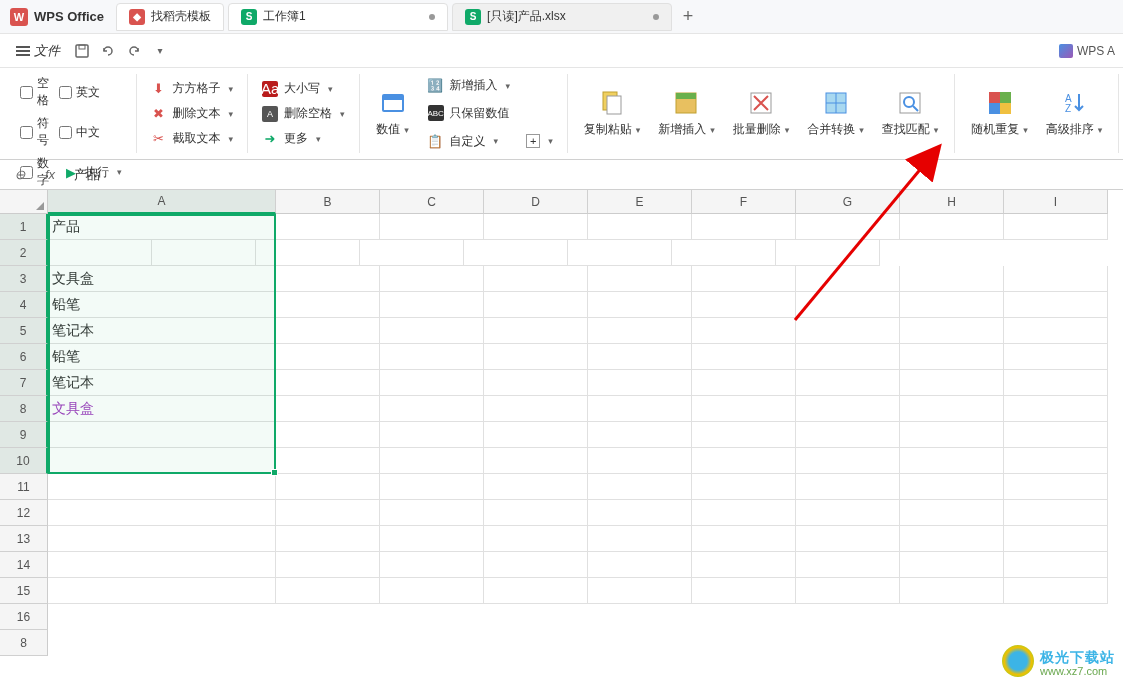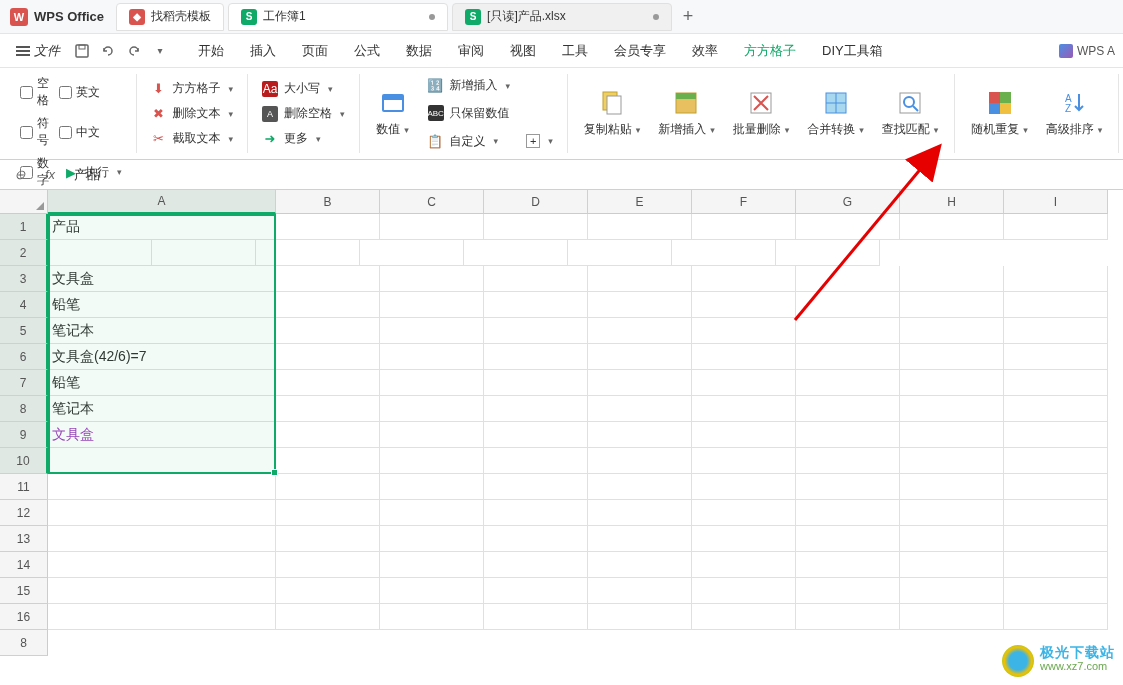--- a/index.html
+++ b/index.html
@@ -65,21 +65,21 @@
 .cell-row { display: flex; height: 26px; }
 .cell { border-right: 1px solid #e0e0e0; border-bottom: 1px solid #e0e0e0; padding: 2px 4px; font-size: 14px; display: flex; align-items: center; }
 .selection-box { position: absolute; border: 2px solid #0fa968; pointer-events: none; background: rgba(15,169,104,0.05); }
 .sel-handle { position: absolute; right: -4px; bottom: -4px; width: 7px; height: 7px; background: #0fa968; border: 1px solid #fff; }
 .purple-text { color: #a040c0; }
 
 
 .arrow-svg { position: absolute; pointer-events: none; }
 
 
-.watermark { position: absolute; right: 8px; bottom: 8px; display: flex; align-items: flex-start; gap: 6px; }
+.watermark { position: absolute; right: 8px; bottom: 8px; display: flex; align-items: flex-end; gap: 6px; }
 .wm-icon { width: 32px; height: 32px; border-radius: 50%; background: radial-gradient(circle,#3cb4e6 40%,#f0c000 60%,#9acd32 80%); }
 .wm-text { display: flex; flex-direction: column; line-height: 1.1; }
 .wm-title { font-size: 14px; font-weight: bold; color: #3cb4e6; letter-spacing: 1px; }
 .wm-url { font-size: 11px; color: #6aa84f; }
 </style>
 </head>
 <body>
 
 <div class="titlebar">
   <div class="app-logo">W</div>
@@ -124,34 +124,20 @@
   </div>
   <div class="icon-btn">
     <svg width="16" height="16" viewBox="0 0 16 16">
         <path d="M12 8 A4 4 0 1 0 8 12" fill="none" stroke="#666" stroke-width="1.5"></path>
         <path d="M12 5 L12 8 L9 8" fill="none" stroke="#666" stroke-width="1.5"></path>
       </svg>
   </div>
   <div class="icon-btn">
       <span style="font-size:10px;color:#666;">▾</span>
     </div>
-  <div class="menu-tabs">
-    <div class="menu-tab">开始</div>
-    <div class="menu-tab">插入</div>
-    <div class="menu-tab">页面</div>
-    <div class="menu-tab">公式</div>
-    <div class="menu-tab">数据</div>
-    <div class="menu-tab">审阅</div>
-    <div class="menu-tab">视图</div>
-    <div class="menu-tab">工具</div>
-    <div class="menu-tab">会员专享</div>
-    <div class="menu-tab">效率</div>
-    <div class="menu-tab active">方方格子</div>
-    <div class="menu-tab">DIY工具箱</div>
-  </div>
   <div class="menu-right">
     <div class="wps-ai">
       <div class="ai-icon"></div>
       <span>WPS A</span>
     </div>
   </div>
 </div>
 
 <div class="ribbon">
   <div class="ribbon-group" style="display:grid;grid-template-columns:auto auto;grid-template-rows:auto auto auto;gap:4px 10px;">
@@ -195,21 +181,21 @@
       </div>
     <div class="ribbon-item">
         <span class="ribbon-icon" style="color:#d9534f;">✂</span>
         <span>截取文本</span>
         <span class="dropdown-arrow">▾</span>
       </div>
   </div>
 
   <div class="ribbon-group">
     <div class="ribbon-item">
-        <span class="ribbon-icon" style="background:#b91c1c;color:#fff;font-size:12px;padding:1px 8px;border-radius:2px;">Aa</span>
+        <span class="ribbon-icon" style="background:#b91c1c;color:#fff;font-size:15px;padding:1px 8px;border-radius:2px;">Aa</span>
         <span>大小写</span>
         <span class="dropdown-arrow">▾</span>
       </div>
     <div class="ribbon-item">
         <span class="ribbon-icon" style="background:#555;color:#fff;font-size:9px;padding:1px 2px;border-radius:2px;">A</span>
         <span>删除空格</span>
         <span class="dropdown-arrow">▾</span>
       </div>
     <div class="ribbon-item">
         <span class="ribbon-icon" style="color:#0fa968;">➜</span>
@@ -448,31 +434,20 @@
         <div class="cell" style="width: 104px;"></div>
         <div class="cell" style="width: 104px;"></div>
         <div class="cell" style="width: 104px;"></div>
         <div class="cell" style="width: 104px;"></div>
         <div class="cell" style="width: 104px;"></div>
         <div class="cell" style="width: 104px;"></div>
         <div class="cell" style="width: 104px;"></div>
         <div class="cell" style="width: 104px;"></div>
       </div>
       <div class="cell-row">
-        <div class="cell" style="width: 228px;">文具盒(42/6)=7</div>
-        <div class="cell" style="width: 104px;"></div>
-        <div class="cell" style="width: 104px;"></div>
-        <div class="cell" style="width: 104px;"></div>
-        <div class="cell" style="width: 104px;"></div>
-        <div class="cell" style="width: 104px;"></div>
-        <div class="cell" style="width: 104px;"></div>
-        <div class="cell" style="width: 104px;"></div>
-        <div class="cell" style="width: 104px;"></div>
-      </div>
-      <div class="cell-row">
         <div class="cell" style="width: 228px;">铅笔</div>
         <div class="cell" style="width: 104px;"></div>
         <div class="cell" style="width: 104px;"></div>
         <div class="cell" style="width: 104px;"></div>
         <div class="cell" style="width: 104px;"></div>
         <div class="cell" style="width: 104px;"></div>
         <div class="cell" style="width: 104px;"></div>
         <div class="cell" style="width: 104px;"></div>
         <div class="cell" style="width: 104px;"></div>
       </div>

